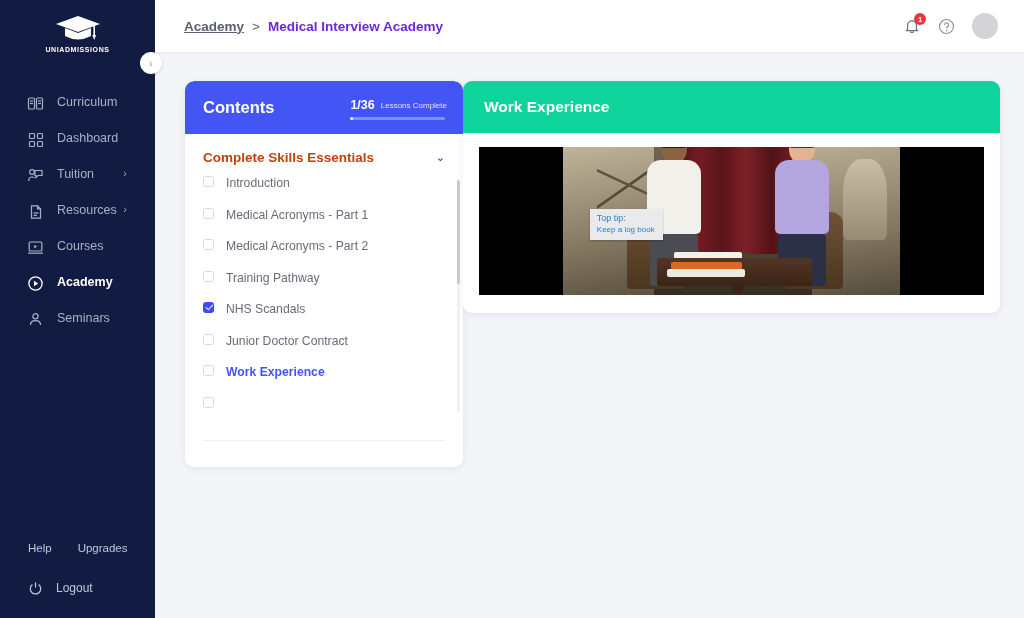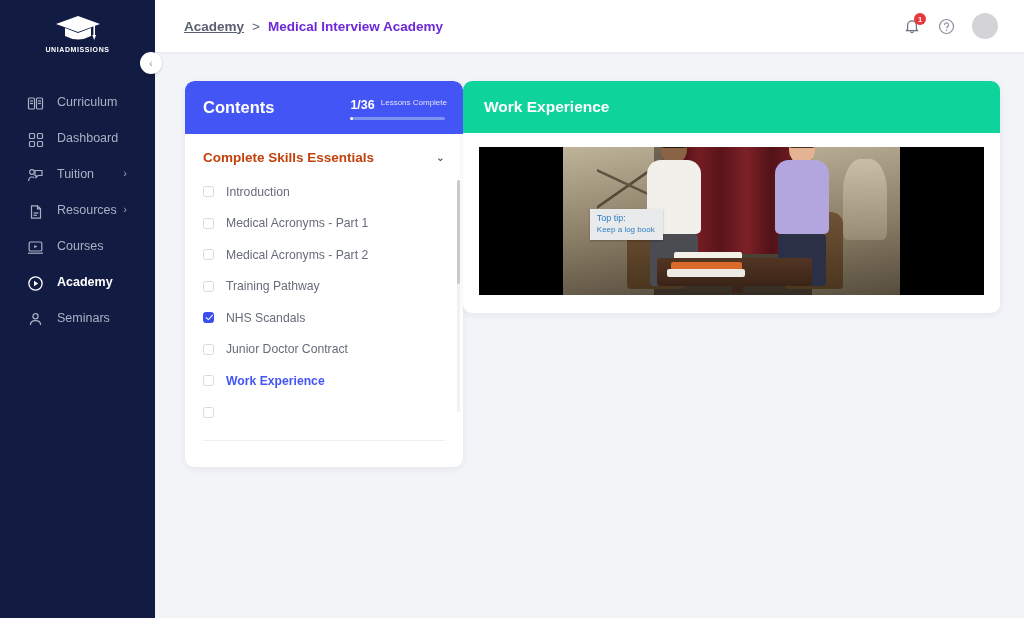--- a/index.html
+++ b/index.html
@@ -133,41 +133,41 @@
   .contents-head {
     background: #4355f5;
     border-radius: 9px 9px 0 0;
     height: 53px;
     display: flex; align-items: center;
     padding: 0 16px 0 18px;
     position: relative;
   }
   .contents-title { color: #fff; font-size: 16.5px; font-weight: bold; }
   .progress-block { margin-left: auto; text-align: left; padding-top: 3px; }
-  .progress-line { display: flex; align-items: flex-start; gap: 6px; }
+  .progress-line { display: flex; align-items: center; gap: 6px; }
   .progress-count { color: #ffffff; font-size: 12.5px; font-weight: bold; }
   .progress-label { color: #dfe3fd; font-size: 8px; }
   .progress-track {
     margin-top: 5px;
     width: 95px; height: 3px;
     background: #7d93f0; border-radius: 2px;
     overflow: hidden;
   }
   .progress-fill { height: 3px; background: #ffffff; border-radius: 2px; }
 
   .section-row {
     display: flex; align-items: center;
     padding: 16px 18px 11px 18px;
   }
   .section-title { font-size: 13.5px; font-weight: bold; color: #c2410c; }
   .section-chev { margin-left: auto; color: #343844; font-size: 11px; cursor: pointer; }
 
   .lesson-list { position: relative; padding: 0 18px 0 18px; }
   .lesson-item {
-    display: flex; align-items: center;
+    display: flex; align-items: flex-start;
     height: 31.5px;
     cursor: pointer;
   }
   .cbox {
     width: 11px; height: 11px;
     border: 1.3px solid #d8dae2;
     border-radius: 2.5px;
     margin-right: 12px;
     flex-shrink: 0;
     background: #fff;
@@ -420,20 +420,35 @@
         <span class="ico">
           <svg width="17" height="17" viewBox="0 0 17 17" fill="none" stroke="#a9b1c6" stroke-width="1.2">
             <circle cx="8.5" cy="5.3" r="2.6"></circle>
             <path d="M3.4 14 q0-4.4 5.1-4.4 q5.1 0 5.1 4.4"></path>
           </svg>
         </span>
         <span class="nav-label">Seminars</span>
       </div>
     </nav>
 
+    <div class="sidebar-bottom">
+      <div class="bottom-links">
+        <span>Help</span>
+        <span>Upgrades</span>
+      </div>
+      <div class="logout">
+        <span class="ico">
+          <svg width="15" height="15" viewBox="0 0 15 15" fill="none" stroke="#c2c8d8" stroke-width="1.2">
+            <path d="M4.4 3.6 a5.2 5.2 0 1 0 6.2 0"></path>
+            <line x1="7.5" y1="1.4" x2="7.5" y2="6.6"></line>
+          </svg>
+        </span>
+        <span>Logout</span>
+      </div>
+    </div>
 
     <div class="collapse-btn">
       <span>‹</span>
     </div>
   </aside>
 
   <div class="main">
 
     <header class="topbar">
       <div class="breadcrumb">

